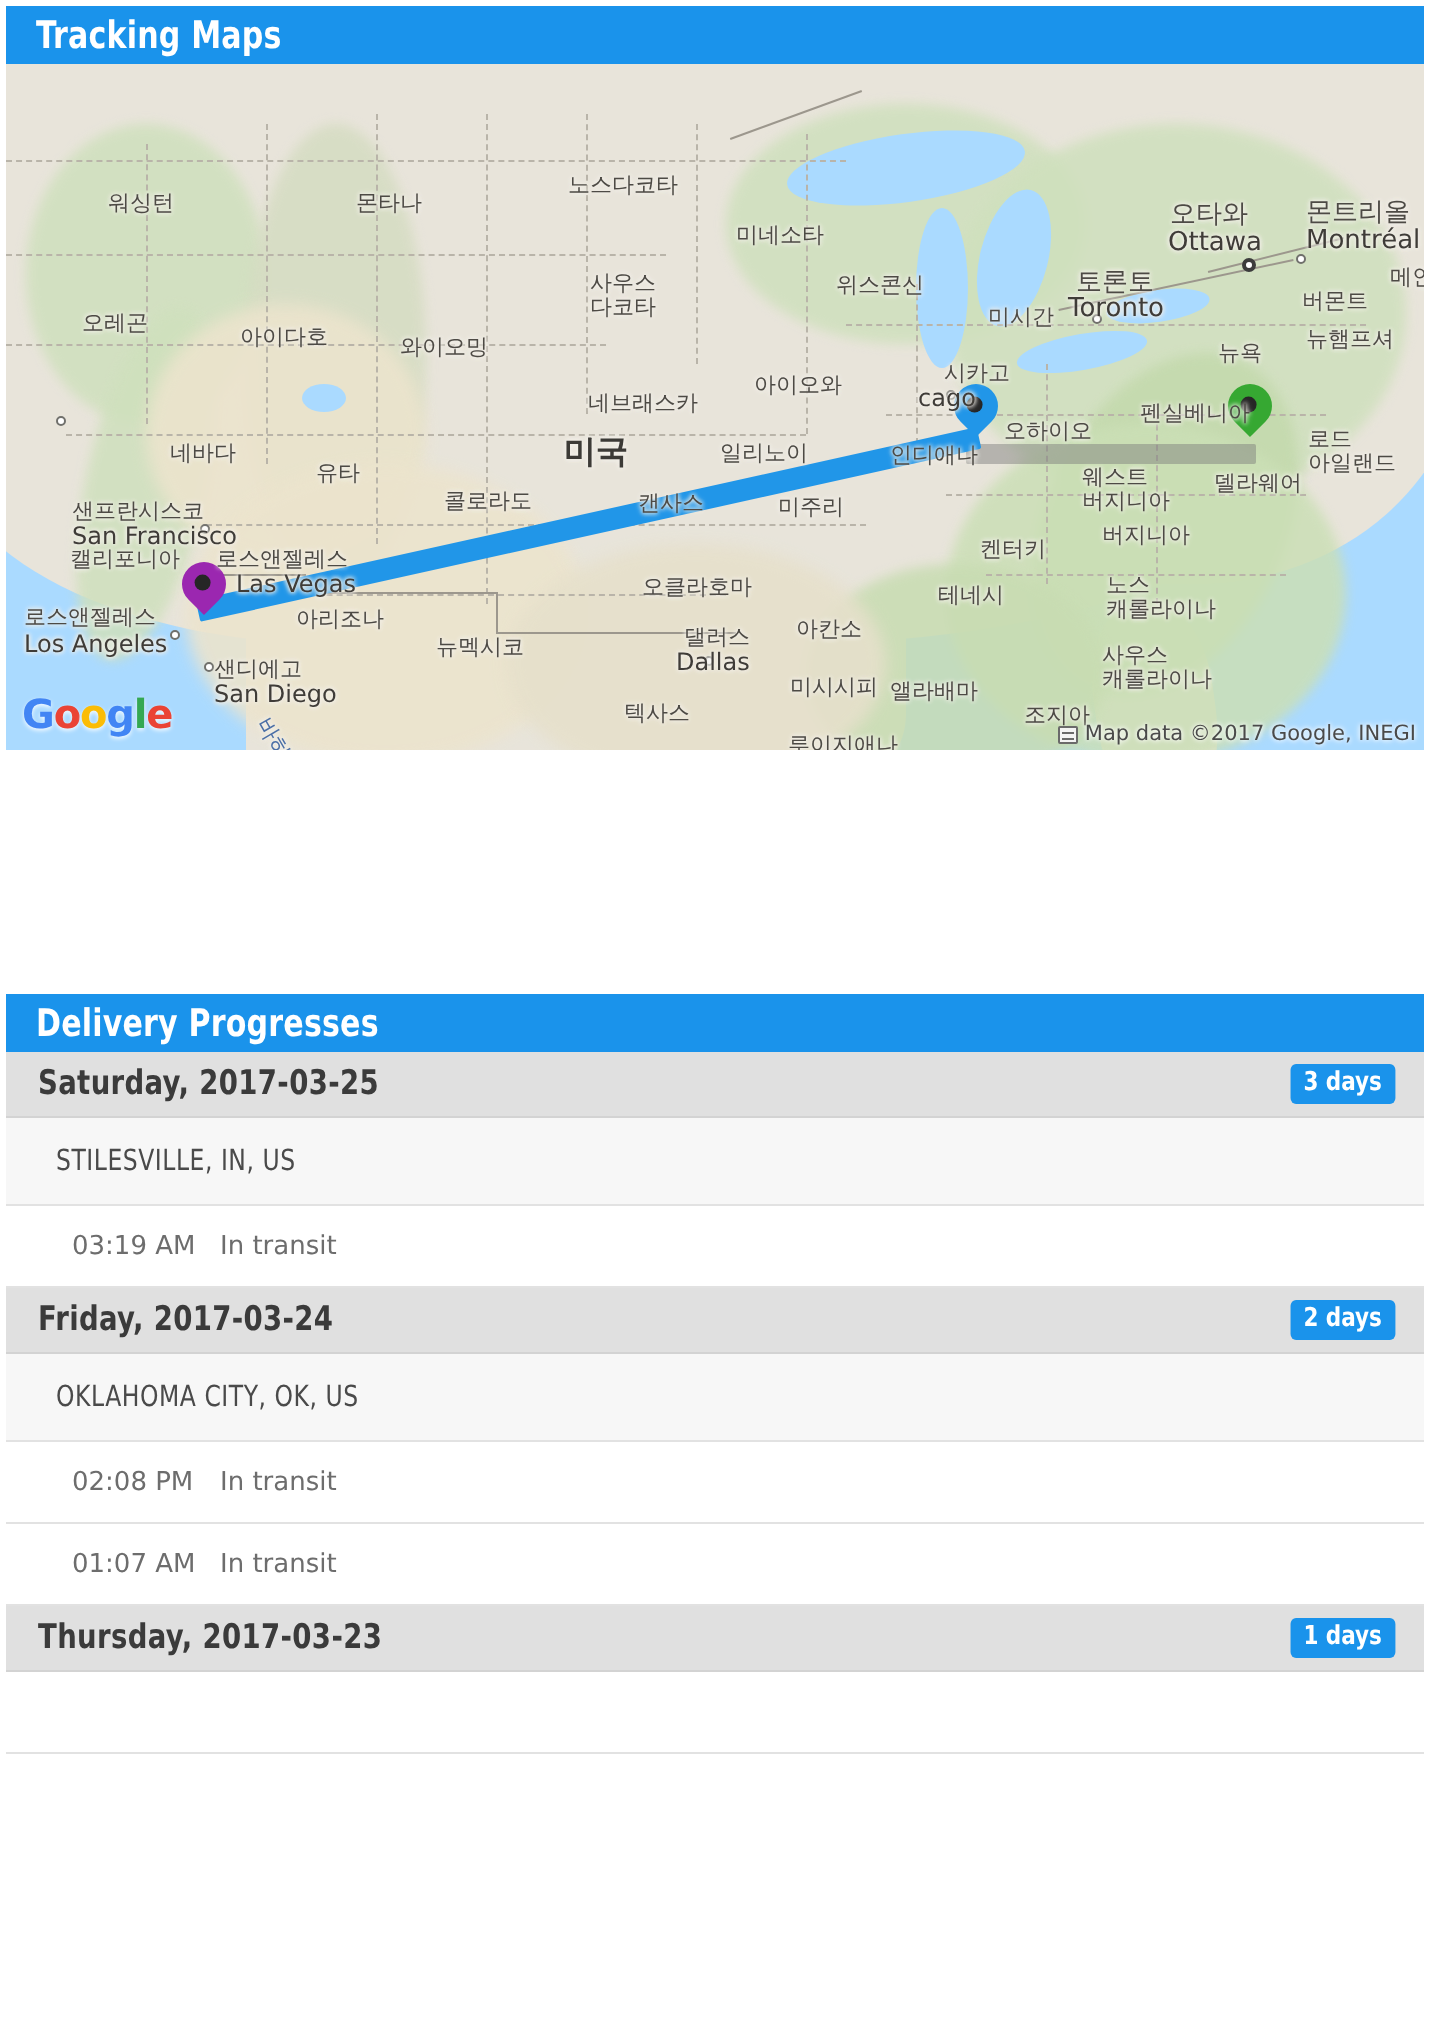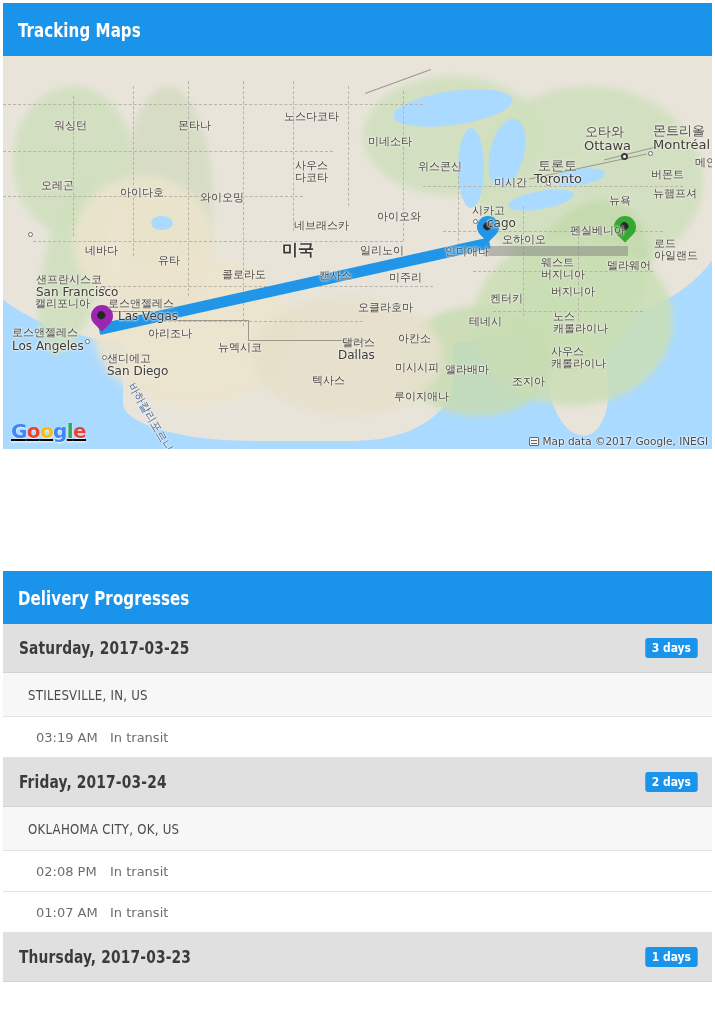--- a/index.html
+++ b/index.html
@@ -19,39 +19,39 @@
     background: #ffffff;
     padding: 3px 3px 0 3px;
   }
 
   
   .panel { width: 709px; background: #ffffff; }
 
   .panel-header {
     background: #1a93eb;
     color: #ffffff;
-    height: 53px;
+    height: 29px;
     display: flex;
     align-items: center;
     padding-left: 15px;
   }
   .panel-header .title {
     font-family: "Liberation Sans Narrow", "DejaVu Sans Condensed", "Liberation Sans", sans-serif;
     font-size: 19px;
     font-weight: bold;
     letter-spacing: 0.1px;
     transform: scaleX(0.88);
     transform-origin: left center;
   }
 
   
   .map-wrap {
     position: relative;
     width: 709px;
-    height: 393px;
+    height: 343px;
     overflow: hidden;
     background: #e8e3d9;
   }
   .map-canvas { position: absolute; inset: 0; }
 
   .ocean { position: absolute; inset: 0; background: #aadaff; }
 
   
   .land {
     position: absolute;
@@ -204,21 +204,20 @@
   .lbl.blue { color: #4b6fa6; }
 
   .google-logo {
     position: absolute;
     left: 8px; bottom: 6px;
     font-family: "DejaVu Sans", "Liberation Sans", sans-serif;
     font-size: 20px;
     font-weight: bold;
     letter-spacing: -0.6px;
     text-shadow: 0 1px 2px rgba(255,255,255,.9);
-    text-decoration: underline;
   }
   .g-b { color:#4285f4; } .g-r { color:#ea4335; } .g-y { color:#fbbc05; } .g-g { color:#34a853; }
 
   .map-attr {
     position: absolute;
     right: 4px; bottom: 2px;
     font-size: 10.5px;
     color: #4a4a4a;
     font-family: "DejaVu Sans", "Liberation Sans", sans-serif;
     display: flex;
@@ -254,21 +253,21 @@
   .row {
     position: relative;
     width: 709px;
     border-bottom: 1px solid #e2e2e2;
     display: flex;
     align-items: center;
   }
 
   .row-date {
     background: #e0e0e0;
-    height: 49px;
+    height: 33px;
     padding-left: 16px;
     padding-right: 12px;
     justify-content: space-between;
     border-bottom: 1px solid #d3d3d3;
   }
   .row-date .date-text {
     font-family: "Liberation Sans Narrow", "DejaVu Sans Condensed", "Liberation Sans", sans-serif;
     font-size: 17px;
     font-weight: bold;
     color: #3b3b3b;
@@ -436,21 +435,21 @@
         <div class="lbl kr" style="left:548px;top:230px;">버지니아</div>
         <div class="lbl kr" style="left:487px;top:237px;">켄터키</div>
         <div class="lbl kr" style="left:466px;top:260px;">테네시</div>
         <div class="lbl kr" style="left:550px;top:255px;">노스<br>캐롤라이나</div>
         <div class="lbl kr" style="left:548px;top:290px;">사우스<br>캐롤라이나</div>
         <div class="lbl kr" style="left:509px;top:320px;">조지아</div>
         <div class="lbl kr" style="left:442px;top:308px;">앨라배마</div>
         <div class="lbl kr" style="left:392px;top:306px;">미시시피</div>
         <div class="lbl kr" style="left:391px;top:335px;">루이지애나</div>
         <div class="lbl kr" style="left:395px;top:277px;">아칸소</div>
-        <div class="lbl kr" style="left:318px;top:246px;margin-left:37px;">오클라호마</div>
+        <div class="lbl kr" style="left:318px;top:256px;">오클라호마</div>
         <div class="lbl kr" style="left:386px;top:216px;">미주리</div>
         <div class="lbl kr" style="left:316px;top:214px;">캔사스</div>
         <div class="lbl kr" style="left:219px;top:213px;">콜로라도</div>
         <div class="lbl kr" style="left:82px;top:189px;">네바다</div>
         <div class="lbl kr" style="left:155px;top:199px;">유타</div>
         <div class="lbl kr" style="left:145px;top:272px;">아리조나</div>
         <div class="lbl kr" style="left:215px;top:286px;">뉴멕시코</div>
         <div class="lbl kr" style="left:309px;top:319px;">텍사스</div>
         <div class="lbl kr" style="left:32px;top:242px;">캘리포니아</div>
         <div class="lbl kr country" style="left:279px;top:185px;">미국</div>
@@ -460,21 +459,21 @@
         <div class="lbl kr" style="left:105px;top:242px;">로스앤젤레스</div>
         <div class="lbl en" style="left:115px;top:254px;">Las Vegas</div>
         <div class="lbl kr" style="left:9px;top:271px;">로스앤젤레스</div>
         <div class="lbl en" style="left:9px;top:284px;">Los Angeles</div>
         <div class="lbl kr" style="left:104px;top:297px;">샌디에고</div>
         <div class="lbl en" style="left:104px;top:309px;">San Diego</div>
         <div class="lbl kr" style="left:339px;top:281px;">댈러스</div>
         <div class="lbl en" style="left:335px;top:293px;">Dallas</div>
 
         <div class="lbl kr" style="left:469px;top:149px;">시카고</div>
-        <div class="lbl en" style="left:484px;top:161px;">cago</div>
+        <div class="lbl en" style="left:456px;top:161px;">cago</div>
         <div class="lbl kr big" style="left:535px;top:103px;">토론토</div>
         <div class="lbl en citybig" style="left:531px;top:116px;">Toronto</div>
         <div class="lbl kr big" style="left:582px;top:69px;">오타와</div>
         <div class="lbl en citybig" style="left:581px;top:83px;">Ottawa</div>
         <div class="lbl kr big" style="left:650px;top:68px;">몬트리올</div>
         <div class="lbl en citybig" style="left:650px;top:82px;">Montréal</div>
         <div class="lbl kr blue" style="left:133px;top:325px;transform:rotate(60deg);transform-origin:left top;">바하칼리포르니아</div>
 
         <div class="google-logo"><span class="g-b">G</span><span class="g-r">o</span><span class="g-y">o</span><span class="g-b">g</span><span class="g-g">l</span><span class="g-r">e</span></div>
 

